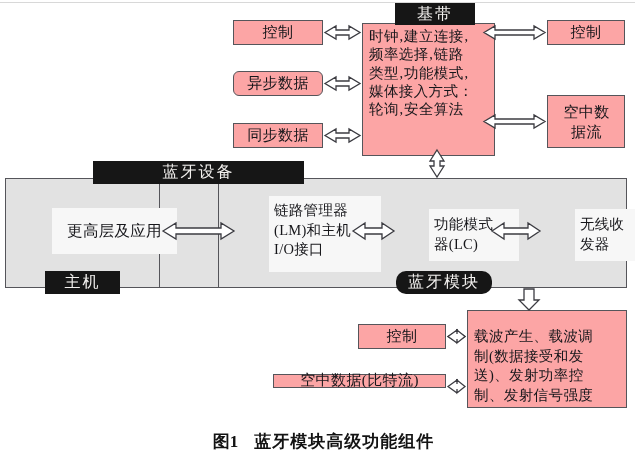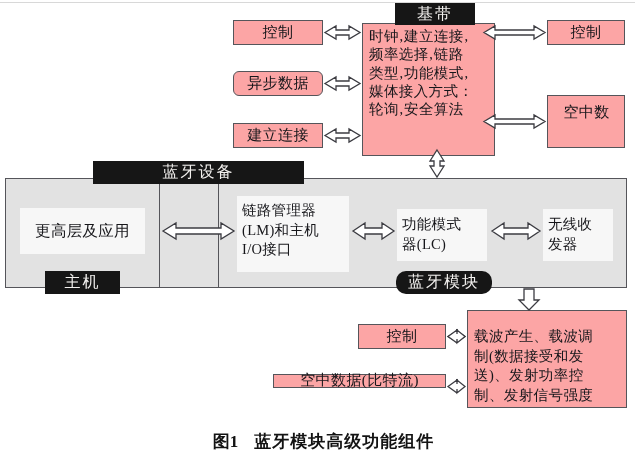--- a/index.html
+++ b/index.html
@@ -56,20 +56,21 @@
   .plate {
     background: #f7f7f7;
     border: none;
     display: flex;
     align-items: center;
     justify-content: center;
     text-align: center;
     color: #16161a;
     line-height: 1.2;
     letter-spacing: 0.3px;
+    margin-left: 32px;
   }
   .plate.left-al {
     display: block;
     text-align: left;
     padding: 5px 4px 4px 5px;
   }
 
   
   .banner {
     background: #161616;
@@ -125,21 +126,21 @@
 
   <div class="abs gbox" style="left:233px; top:20px; width:90px; height:25px; font-size:15px;">
     <span>控制</span>
   </div>
 
   <div class="abs gbox" style="left:233px; top:71px; width:90px; height:25px; font-size:15px;border-radius:6px;">
     <span>异步数据</span>
   </div>
 
   <div class="abs gbox" style="left:233px; top:123px; width:90px; height:25px; font-size:15px;">
-    <span>建立连接</span>
+    <span>同步数据</span>
   </div>
 
   <div class="abs" style="left:362px; top:23px; width:120px; height:125px;">
     <div class="gbox multiline" style="width:100%; height:100%; font-size:14.5px; line-height:1.26; padding-top:3px;">
       <div>时钟‚建立连接‚</div>
       <div>频率选择‚链路</div>
       <div>类型‚功能模式‚</div>
       <div>媒体接入方式：</div>
       <div>轮询‚安全算法</div>
     </div>
@@ -148,20 +149,21 @@
   <div class="abs banner" style="left:395px; top:3px; width:80px; height:22px; font-size:16px;">
     <span>基带</span>
   </div>
 
   <div class="abs gbox" style="left:547px; top:20px; width:78px; height:25px; font-size:15px;">
     <span>控制</span>
   </div>
 
   <div class="abs gbox multiline" style="left:547px; top:95px; width:78px; height:53px; font-size:15px; text-align:center; padding-top:7px; line-height:1.3;">
     <div style="text-align:center;">空中数</div>
+    <div style="text-align:center;">据流</div>
   </div>
 
   <div class="abs outer-box" style="left:5px; top:178px; width:622px; height:110px;"></div>
 
   <div class="abs inner-box" style="left:5px; top:178px; width:155px; height:110px;"></div>
 
   <div class="abs inner-box" style="left:218px; top:178px; width:409px; height:110px;"></div>
 
   <div class="abs plate" style="left:20px; top:208px; width:125px; height:46px; font-size:15.5px;">
     <span>更高层及应用</span>

